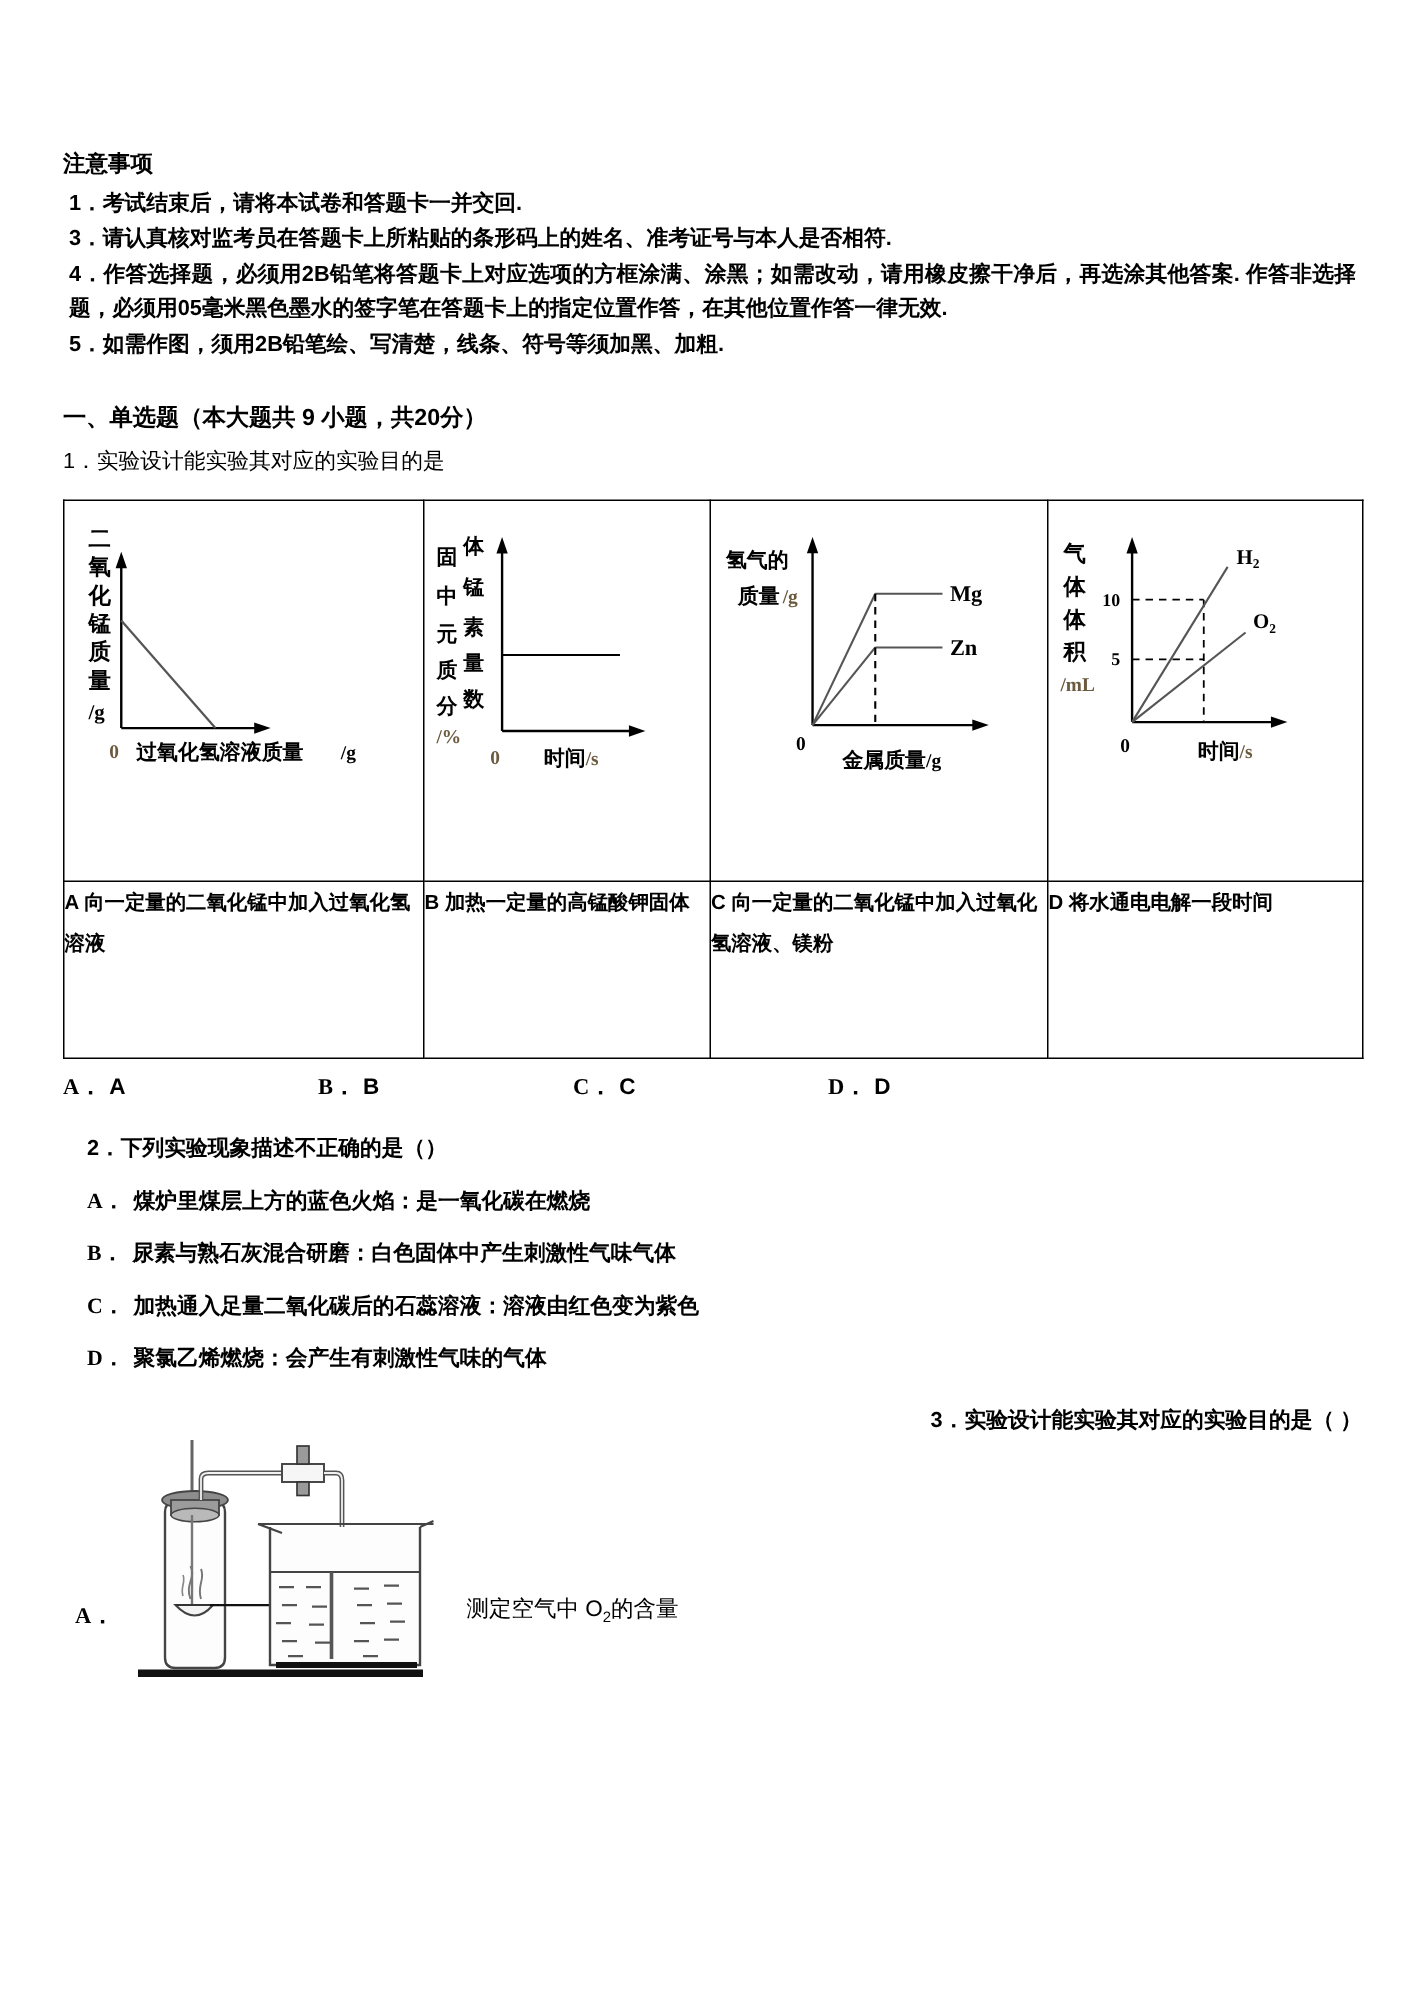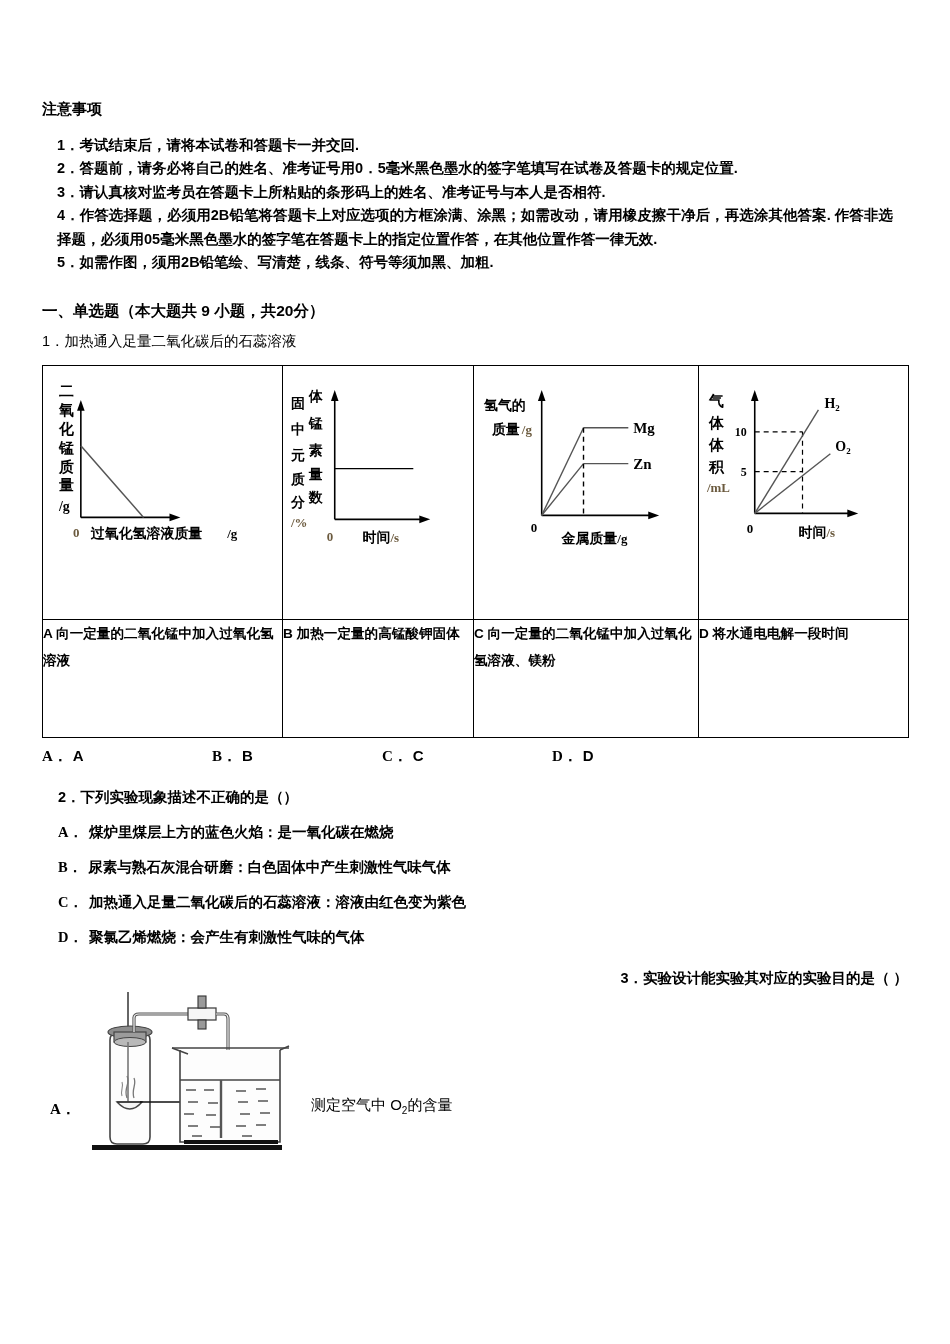--- a/index.html
+++ b/index.html
@@ -31,21 +31,21 @@
     line-height: 1.4;
   }
 
   
   .notice-heading {
     font-size: 15px;
     font-weight: bold;
     font-family: Liberation Sans, sans-serif;
     margin: 0 0 6px 0;
   }
-  .notice-list { margin: 15px; padding: 0; list-style: none; }
+  .notice-list { margin: 4px; padding: 0; list-style: none; }
   .notice-list li {
     font-size: 14.5px;
     font-weight: bold;
     font-family: "Liberation Sans", "DejaVu Sans", sans-serif;
     line-height: 1.62;
     margin: 0;
     text-align: justify;
   }
 
   
@@ -163,30 +163,29 @@
 </style>
 </head>
 <body>
 
 <div class="page">
 
 
   <div class="notice-heading">注意事项</div>
   <ul class="notice-list">
     <li>1．考试结束后，请将本试卷和答题卡一并交回.</li>
-    <li>2．答题前，请务必将自己的姓名、准考证号用0．5毫米黑色墨水的签字笔填写在试卷及答题卡的规定位置.</li>
     <li>3．请认真核对监考员在答题卡上所粘贴的条形码上的姓名、准考证号与本人是否相符.</li>
     <li>4．作答选择题，必须用2B铅笔将答题卡上对应选项的方框涂满、涂黑；如需改动，请用橡皮擦干净后，再选涂其他答案. 作答非选择题，必须用05毫米黑色墨水的签字笔在答题卡上的指定位置作答，在其他位置作答一律无效.</li>
     <li>5．如需作图，须用2B铅笔绘、写清楚，线条、符号等须加黑、加粗.</li>
   </ul>
 
   <div class="section-heading">一、单选题（本大题共 9 小题，共20分）</div>
 
   <div class="question-stem">
-    <span>1．</span><span>加热通入足量二氧化碳后的石蕊溶液</span>
+    <span>1．</span><span>实验设计能实验其对应的实验目的是</span>
   </div>
 
   <table class="graph-table">
     <tbody>
         <tr>
 
       <td class="graph-cell col-a">
         <svg class="svg-wrap" viewBox="0 0 240 254">
 
           <text x="16" y="30" font-family="Liberation Sans, sans-serif" font-size="15" font-weight="bold">二</text>

